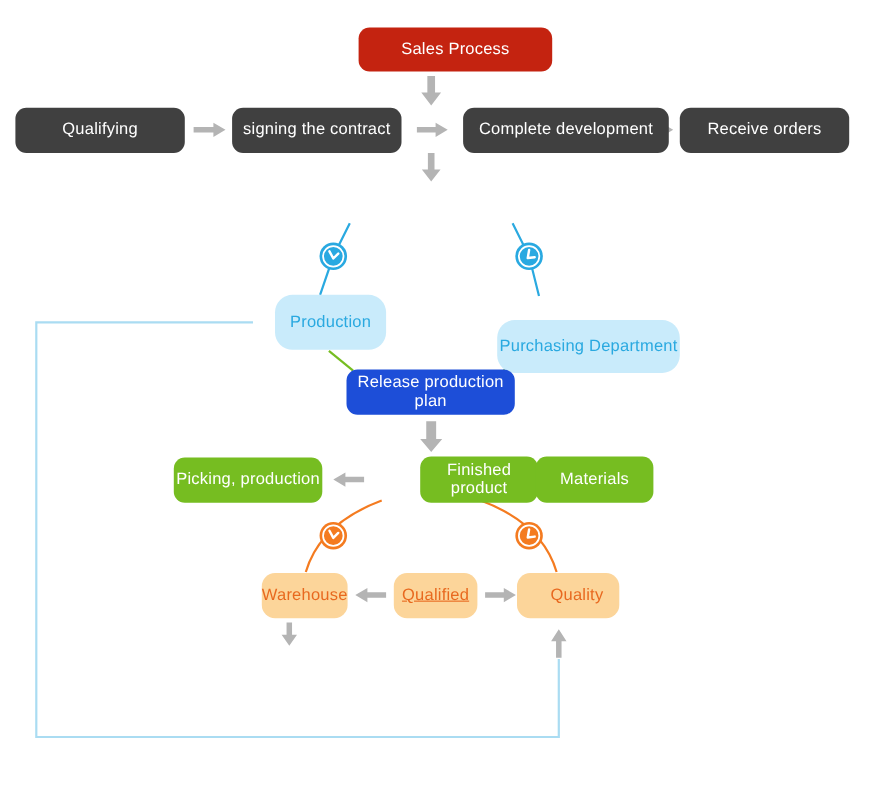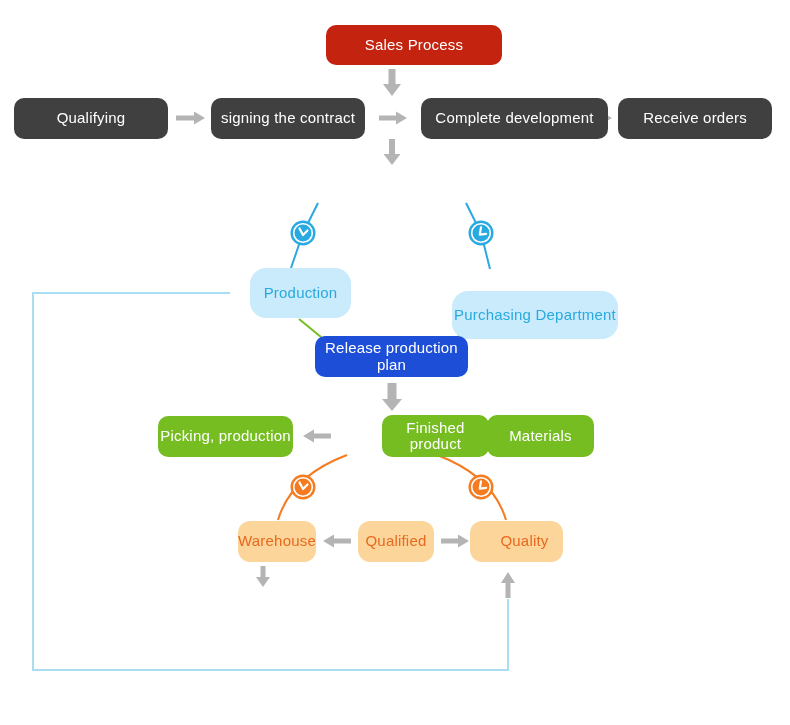--- a/index.html
+++ b/index.html
@@ -26,21 +26,21 @@
   #n-complete{left:421px;top:98px;width:187px;height:41px;}
   #n-receive{left:618px;top:98px;width:154px;height:41px;}
   #n-issued{left:304px;top:166px;width:176px;height:41px;border-radius:14px;}
   #n-production{left:230px;top:268px;width:101px;height:50px;border-radius:16px;margin-left:20px;}
   #n-purchasing{left:452px;top:269px;width:166px;height:48px;border-radius:16px;margin-top:22px;}
   #n-release{left:315px;top:336px;width:153px;height:41px;}
   #n-picking{left:158px;top:416px;width:135px;height:41px;}
   #n-finished{left:337px;top:415px;width:107px;height:42px;margin-left:45px;}
   #n-materials{left:487px;top:415px;width:107px;height:42px;}
   #n-warehouse{left:238px;top:521px;width:78px;height:41px;border-radius:12px;}
-  #n-qualified{left:358px;top:521px;width:76px;height:41px;border-radius:12px;}
+  #n-qualified{left:358px;top:521px;width:76px;height:41px;border-radius:12px;text-decoration:underline;}
   #n-quality{left:470px;top:521px;width:77px;height:41px;border-radius:12px;padding-left:16px;}
   #n-logistics{left:215px;top:590px;width:123px;height:42px;border-radius:16px;}
 
   #ic-blue-left{left:289px;top:219px;}
   #ic-blue-right{left:467px;top:219px;}
   #ic-orange-left{left:289px;top:473px;}
   #ic-orange-right{left:467px;top:473px;}
 </style>
 </head>
 <body>

